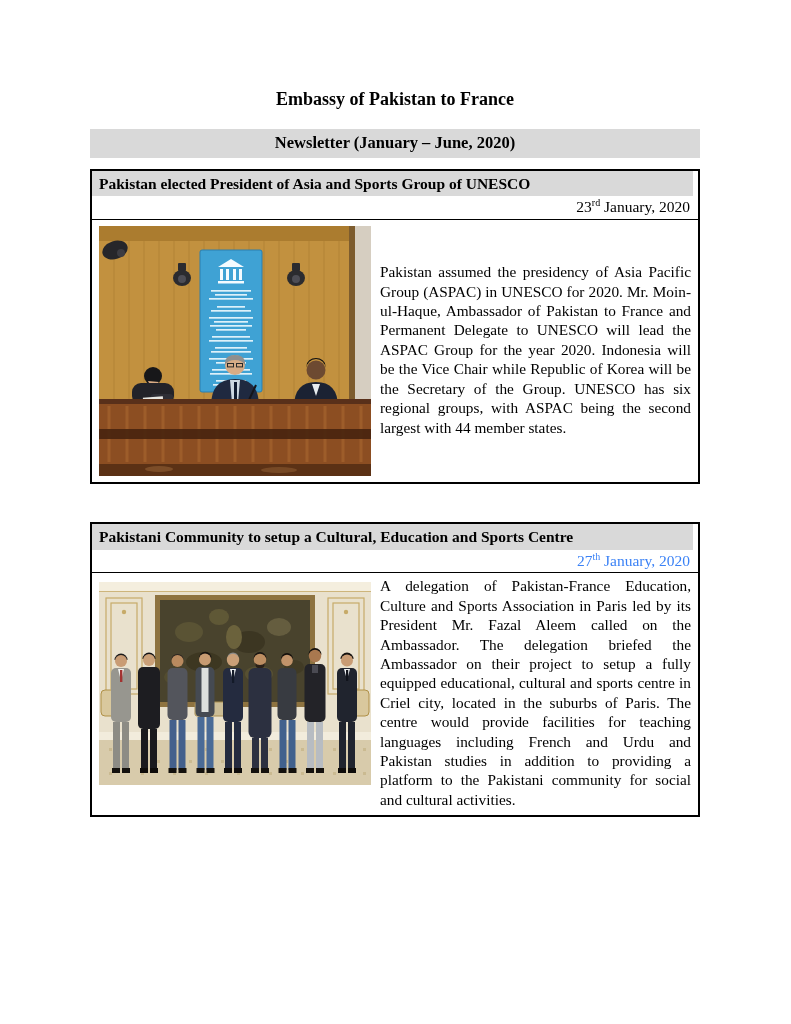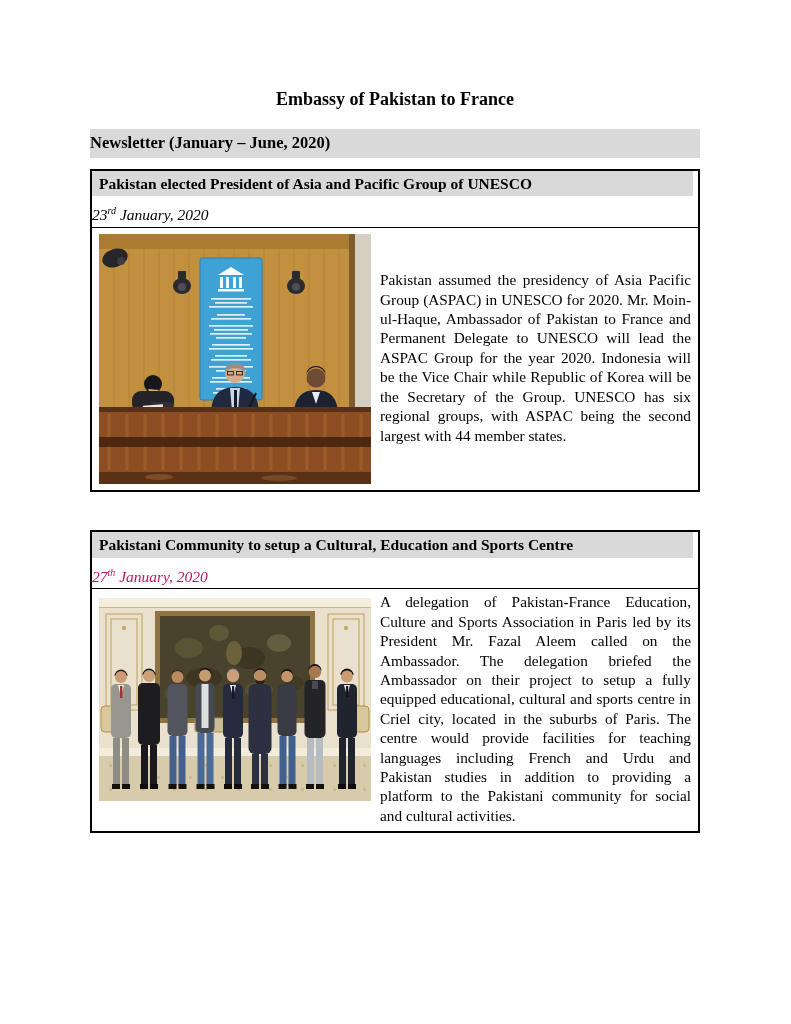--- a/index.html
+++ b/index.html
@@ -3,56 +3,56 @@
 <meta charset="utf-8">
 <style>
   html,body{margin:0;padding:0;background:#ffffff;}
   .page{
     width:791px;height:1020px;background:#ffffff;box-sizing:border-box;
     padding:86px 91px 0 90px;position:relative;
     font-family:"Liberation Serif","DejaVu Serif",serif;color:#000;
   }
   .doc-title{text-align:center;font-weight:bold;font-size:18px;line-height:1.5;}
   .banner{
-    margin-top:16px;background:#d9d9d9;text-align:left;font-weight:bold;
+    margin-top:16px;background:#d9d9d9;text-align:center;font-weight:bold;
     font-size:16.5px;padding:4px 0 5px 0;
   }
   .news{border:2px solid #000;margin-top:11px;}
   .news + .news{margin-top:38px;}
   .news-heading{
     background:#d9d9d9;font-weight:bold;font-size:15.5px;line-height:1.25;
     padding:3px 4px 3px 7px;margin-right:5px;
   }
   .news-date{
-    font-size:15.5px;line-height:1.2;
-    padding:9px 8px 2px 0;border-bottom:1.5px solid #000;font-style:italic;
+    text-align:right;font-size:15.5px;line-height:1.2;
+    padding:1px 8px 2px 0;border-bottom:1.5px solid #000;
   }
   .news-date sup{font-size:10px;}
-  .news.second .news-date{color:#be185d;}
+  .news.second .news-date{color:#3b82f6;}
   .news-body{display:flex;align-items:center;}
   .photo{margin:6px 0 6px 7px;flex:none;line-height:0;}
   .news.second .photo{margin:2px 0 24px 7px;}
   .news-text{
     flex:1;margin:0;text-align:justify;font-size:15.3px;line-height:1.27;
     padding:3px 7px 6px 9px;
   }
 </style>
 </head>
 <body>
 
 <div class="page">
 
   <div class="doc-title">
     <div>Embassy of Pakistan to France</div>
   </div>
 
   <div class="banner">Newsletter (January – June, 2020)</div>
 
   <section class="news">
-    <div class="news-heading">Pakistan elected President of Asia and Pacific Group of UNESCO</div>
+    <div class="news-heading">Pakistan elected President of Asia and Sports Group of UNESCO</div>
     <div class="news-date"><span>23</span><sup>rd</sup><span> January, 2020</span></div>
     <div class="news-body">
       <figure class="photo" aria-label="Three officials seated at a long wooden desk in a UNESCO press room with wood-panelled wall and blue UNESCO plaque">
         <svg width="272" height="250" viewBox="0 0 272 250">
 
           <rect width="272" height="250" fill="#c2913f"></rect>
           <rect width="272" height="15" fill="#ab7c2f"></rect>
           <g stroke="#a3772c" stroke-width="1" opacity="0.5">
             <line x1="15" y1="15" x2="15" y2="176"></line>
               <line x1="30" y1="15" x2="30" y2="176"></line>

